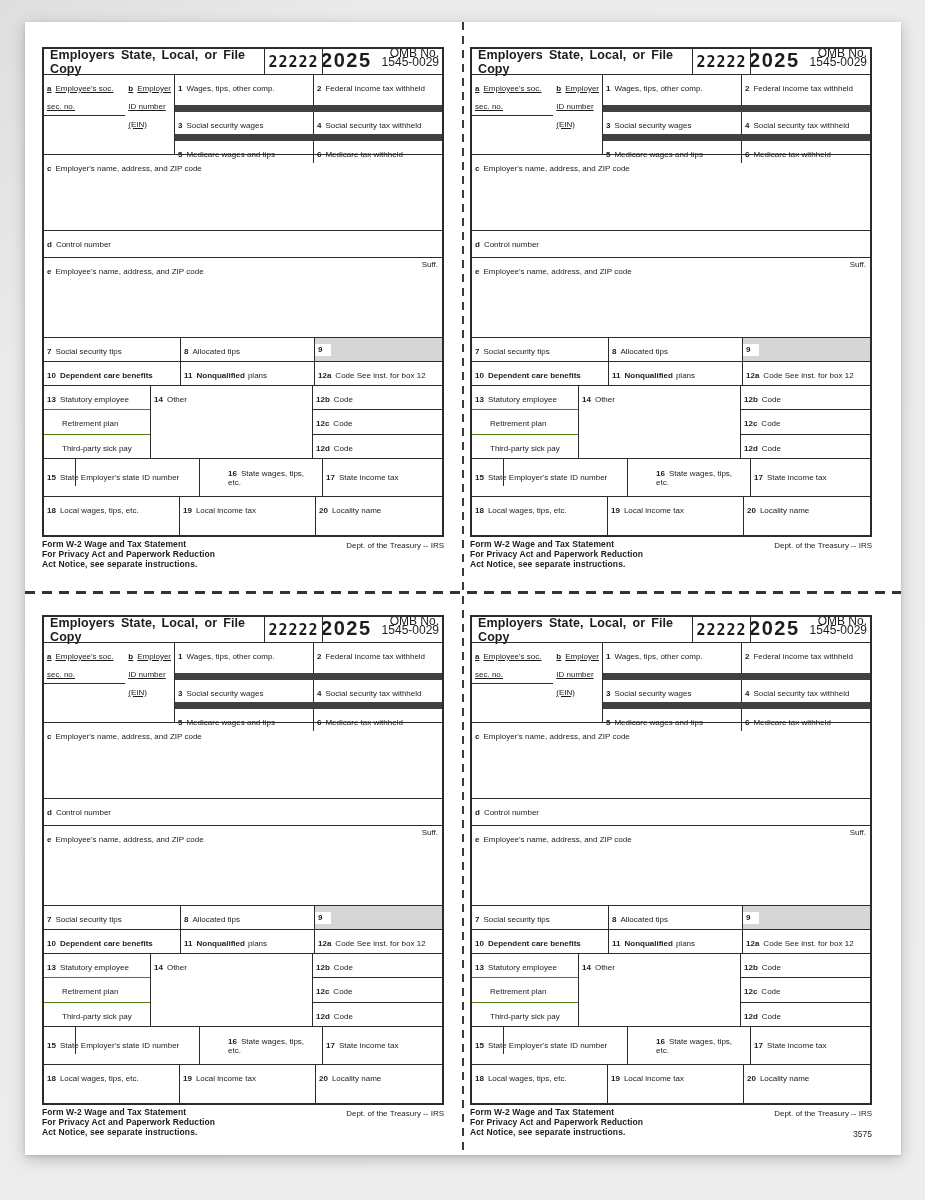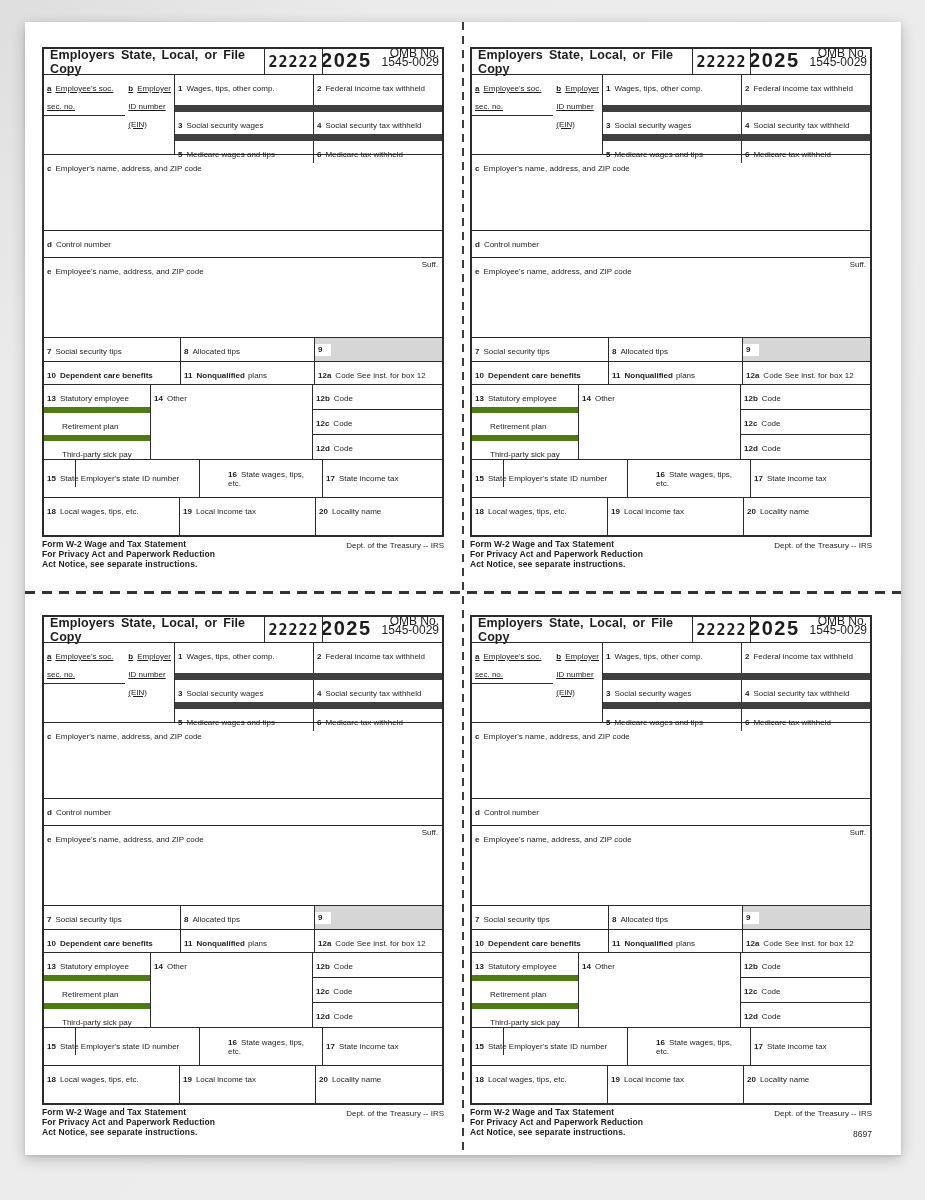--- a/index.html
+++ b/index.html
@@ -68,21 +68,21 @@
   .row-789 { height:25px; }
   .c7 { flex:0 0 136px; } .c8 { flex:0 0 134px; } .c9 { flex:1; background:#d6d6d6; padding:0; }
   .chip9 { display:inline-block; background:#fff; font-size:8px; font-weight:bold; padding:1px 9px 2px 3px; }
   .row-1012 { height:25px; }
   .c10 { flex:0 0 136px; } .c10 .lab, .c10 .lab b { font-weight:bold; }
   .c11 { flex:0 0 134px; } .c12a { flex:1; }
   .lbl-bold { font-weight:bold; margin-right:3px; }
 
   .row-13 { height:75px; }
   .col-13 { flex:0 0 106px; display:flex; flex-direction:column; padding:0; }
-  .sub13 { flex:1; border-bottom:6px solid #4d7c0f; padding:2px 3px; }
+  .sub13 { flex:1; border-bottom:1px solid #4d7c0f; padding:2px 3px; }
   .sub13:last-child { border-bottom:none; }
   .sub13.indent { padding-left:18px; }
   .col-14 { flex:0 0 162px; }
   .col-12bcd { flex:1; display:flex; flex-direction:column; padding:0; }
   .sub12 { flex:1; border-bottom:1px solid #2b2b2b; padding:2px 3px; }
   .sub12:last-child { border-bottom:none; }
 
   .row-15 { height:40px; }
   .row-15 .cell { display:flex; align-items:center; padding-bottom:2px; }
   .c15 { flex:0 0 155px; }
@@ -737,19 +737,19 @@
   </div>
 
   <div class="form-footer">
     <div class="foot-left">
       <div>Form W-2 Wage and Tax Statement</div>
       <div>For Privacy Act and Paperwork Reduction</div>
       <div>Act Notice, see separate instructions.</div>
     </div>
     <div class="foot-right">
       <div>Dept. of the Treasury -- IRS</div>
-      <div class="sheet-num">8697</div>
+      <div class="sheet-num">3575</div>
     </div>
   </div>
 </div>
   <div class="perf-v"></div>
   <div class="perf-h"></div>
 </div>
 
 </body></html>

